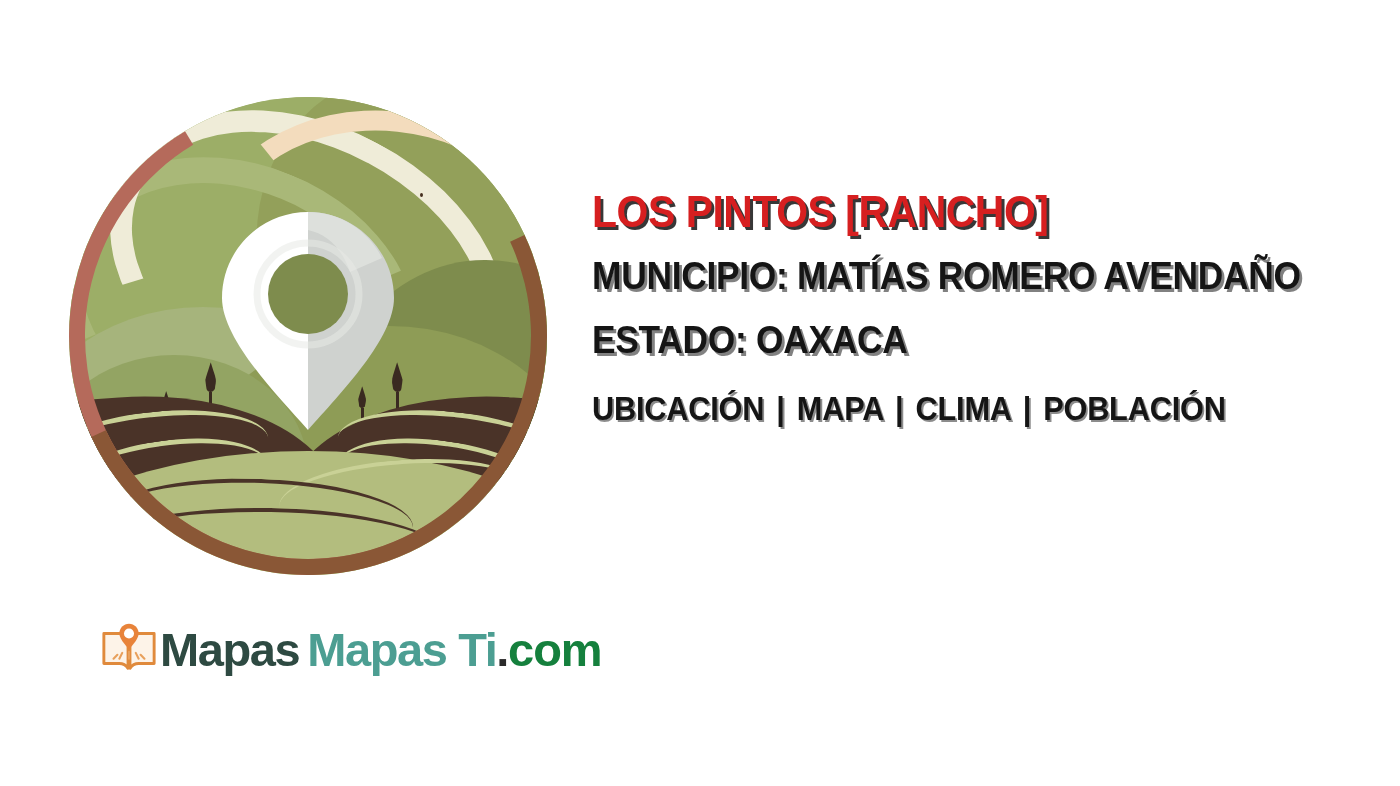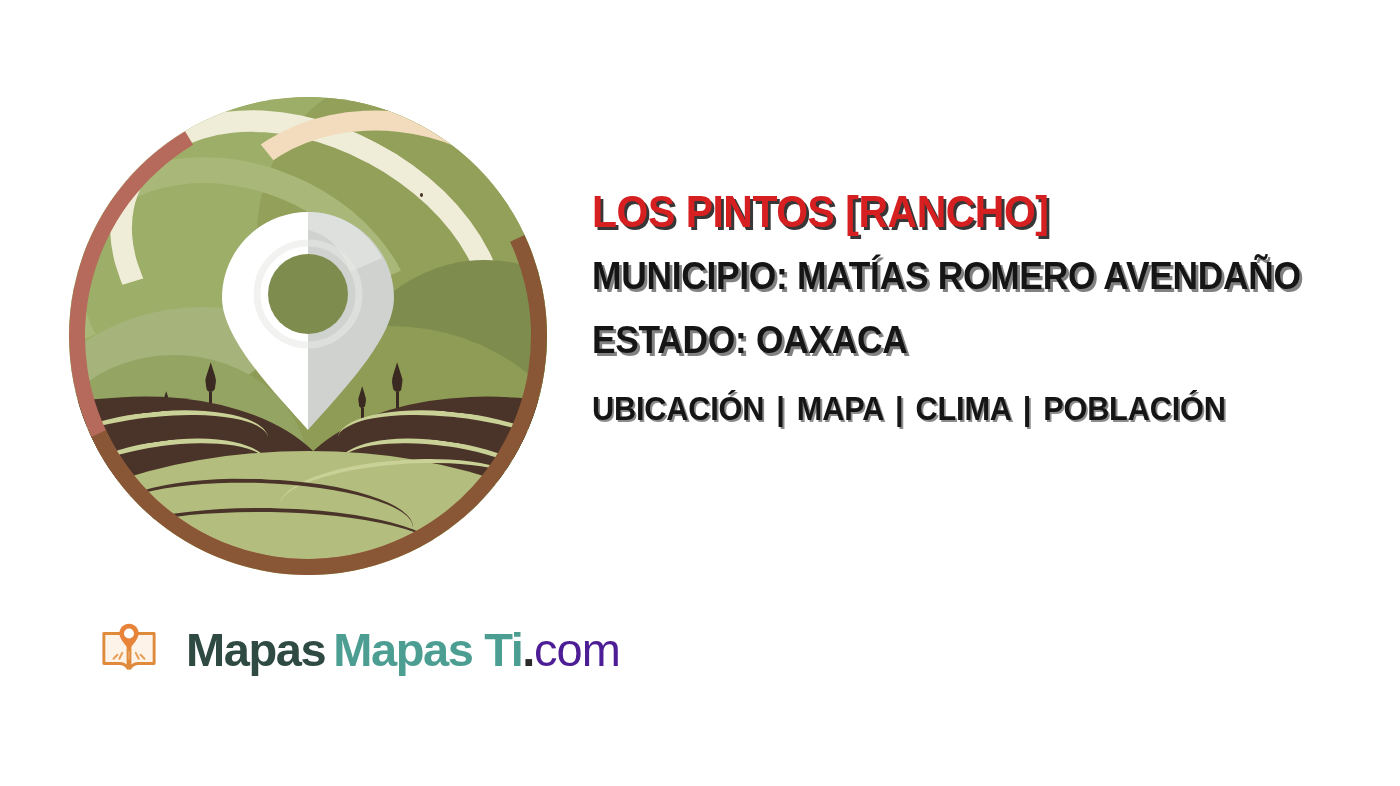--- a/index.html
+++ b/index.html
@@ -315,40 +315,40 @@
 
   .links .sep { font-weight:bold; padding:0 4px; }
 
   
   .brand {
     position:absolute;
     left:100px;
     top:620px;
     display:flex;
     align-items:center;
-    gap:28px;
+    gap:2px;
     justify-content:space-between;
   }
 
   .brand-mark { width:58px; height:58px; flex:0 0 auto; }
 
   .brand-text {
     font-family:"Liberation Sans", sans-serif;
     font-weight:bold;
     font-size:47px;
     line-height:1;
     letter-spacing:-1.4px;
     white-space:nowrap;
     display:flex;
     align-items:baseline;
   }
   .bt-mapas { color:#2e4a42; }
   .bt-parati { color:#4c9e92; margin-left:8px; }
   .bt-dot    { color:#2a2a2a; }
-  .bt-com    { color:#4c1d95; font-weight:normal; letter-spacing:-1px; }
+  .bt-com    { color:#15803d; font-weight:bold; letter-spacing:-1px; }
 </style>
 </head>
 <body>
 
 <div class="card">
 
   <div class="emblem-wrap">
     <div class="emblem">
       <div class="scene">
 

